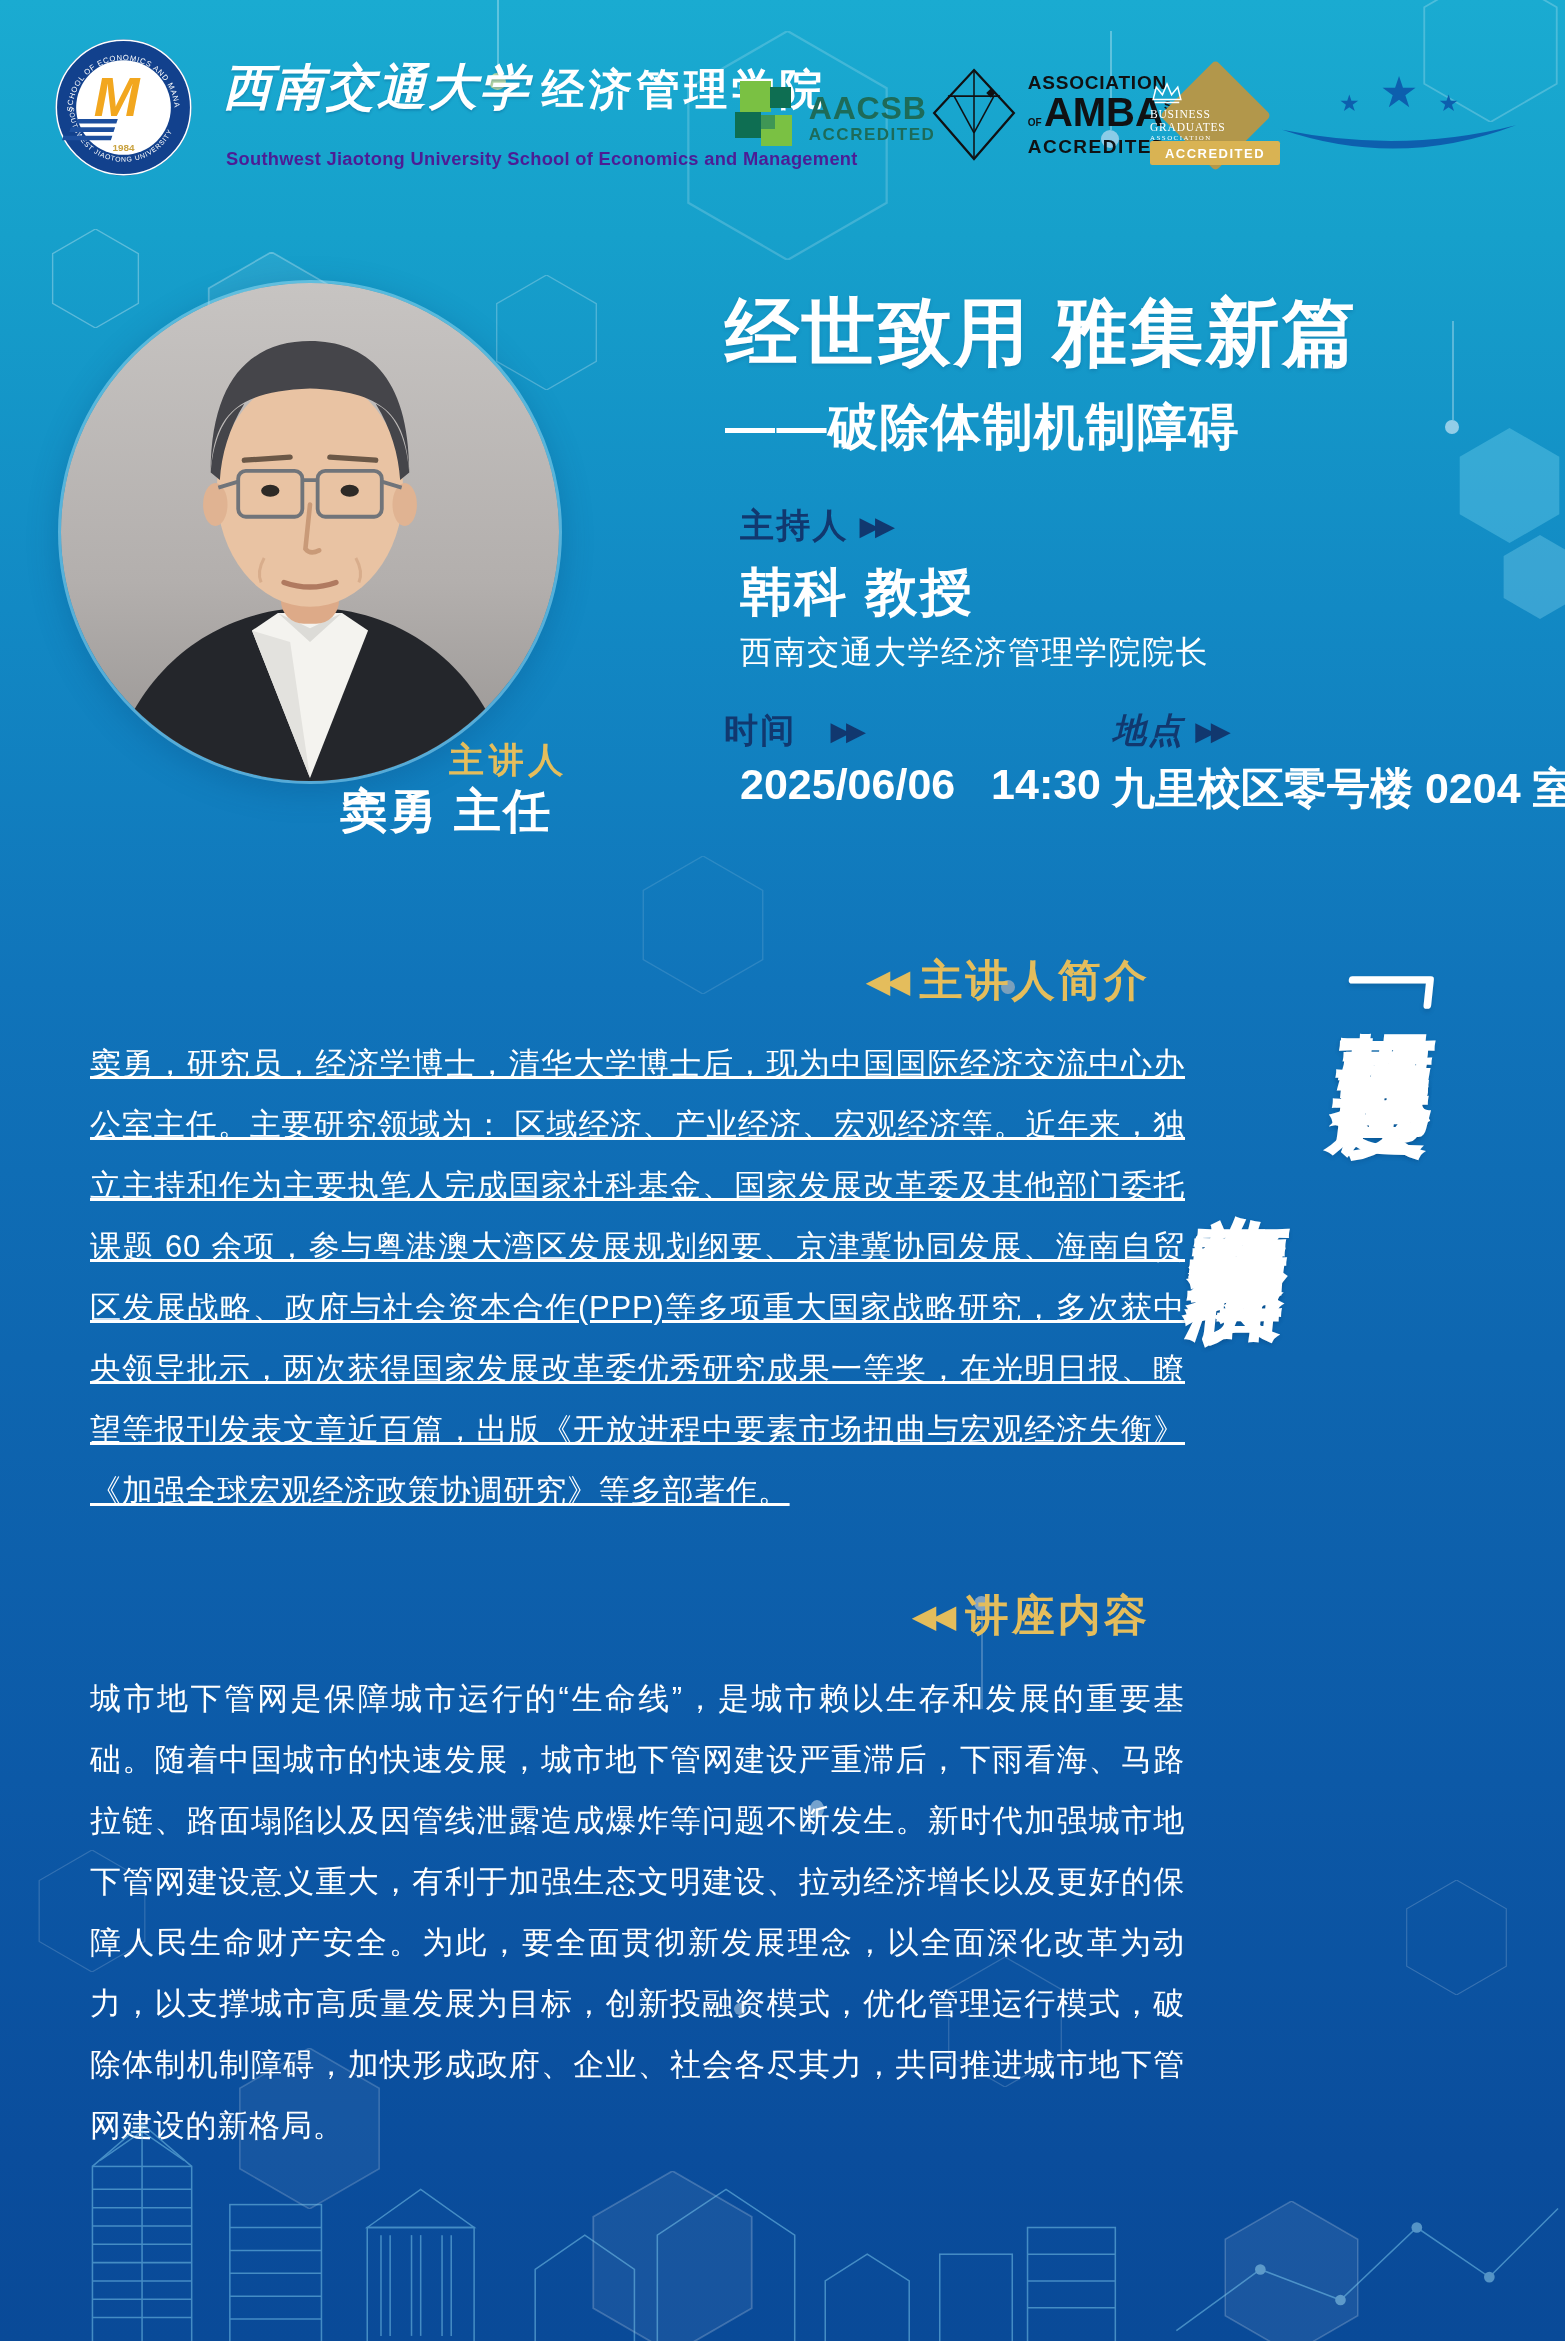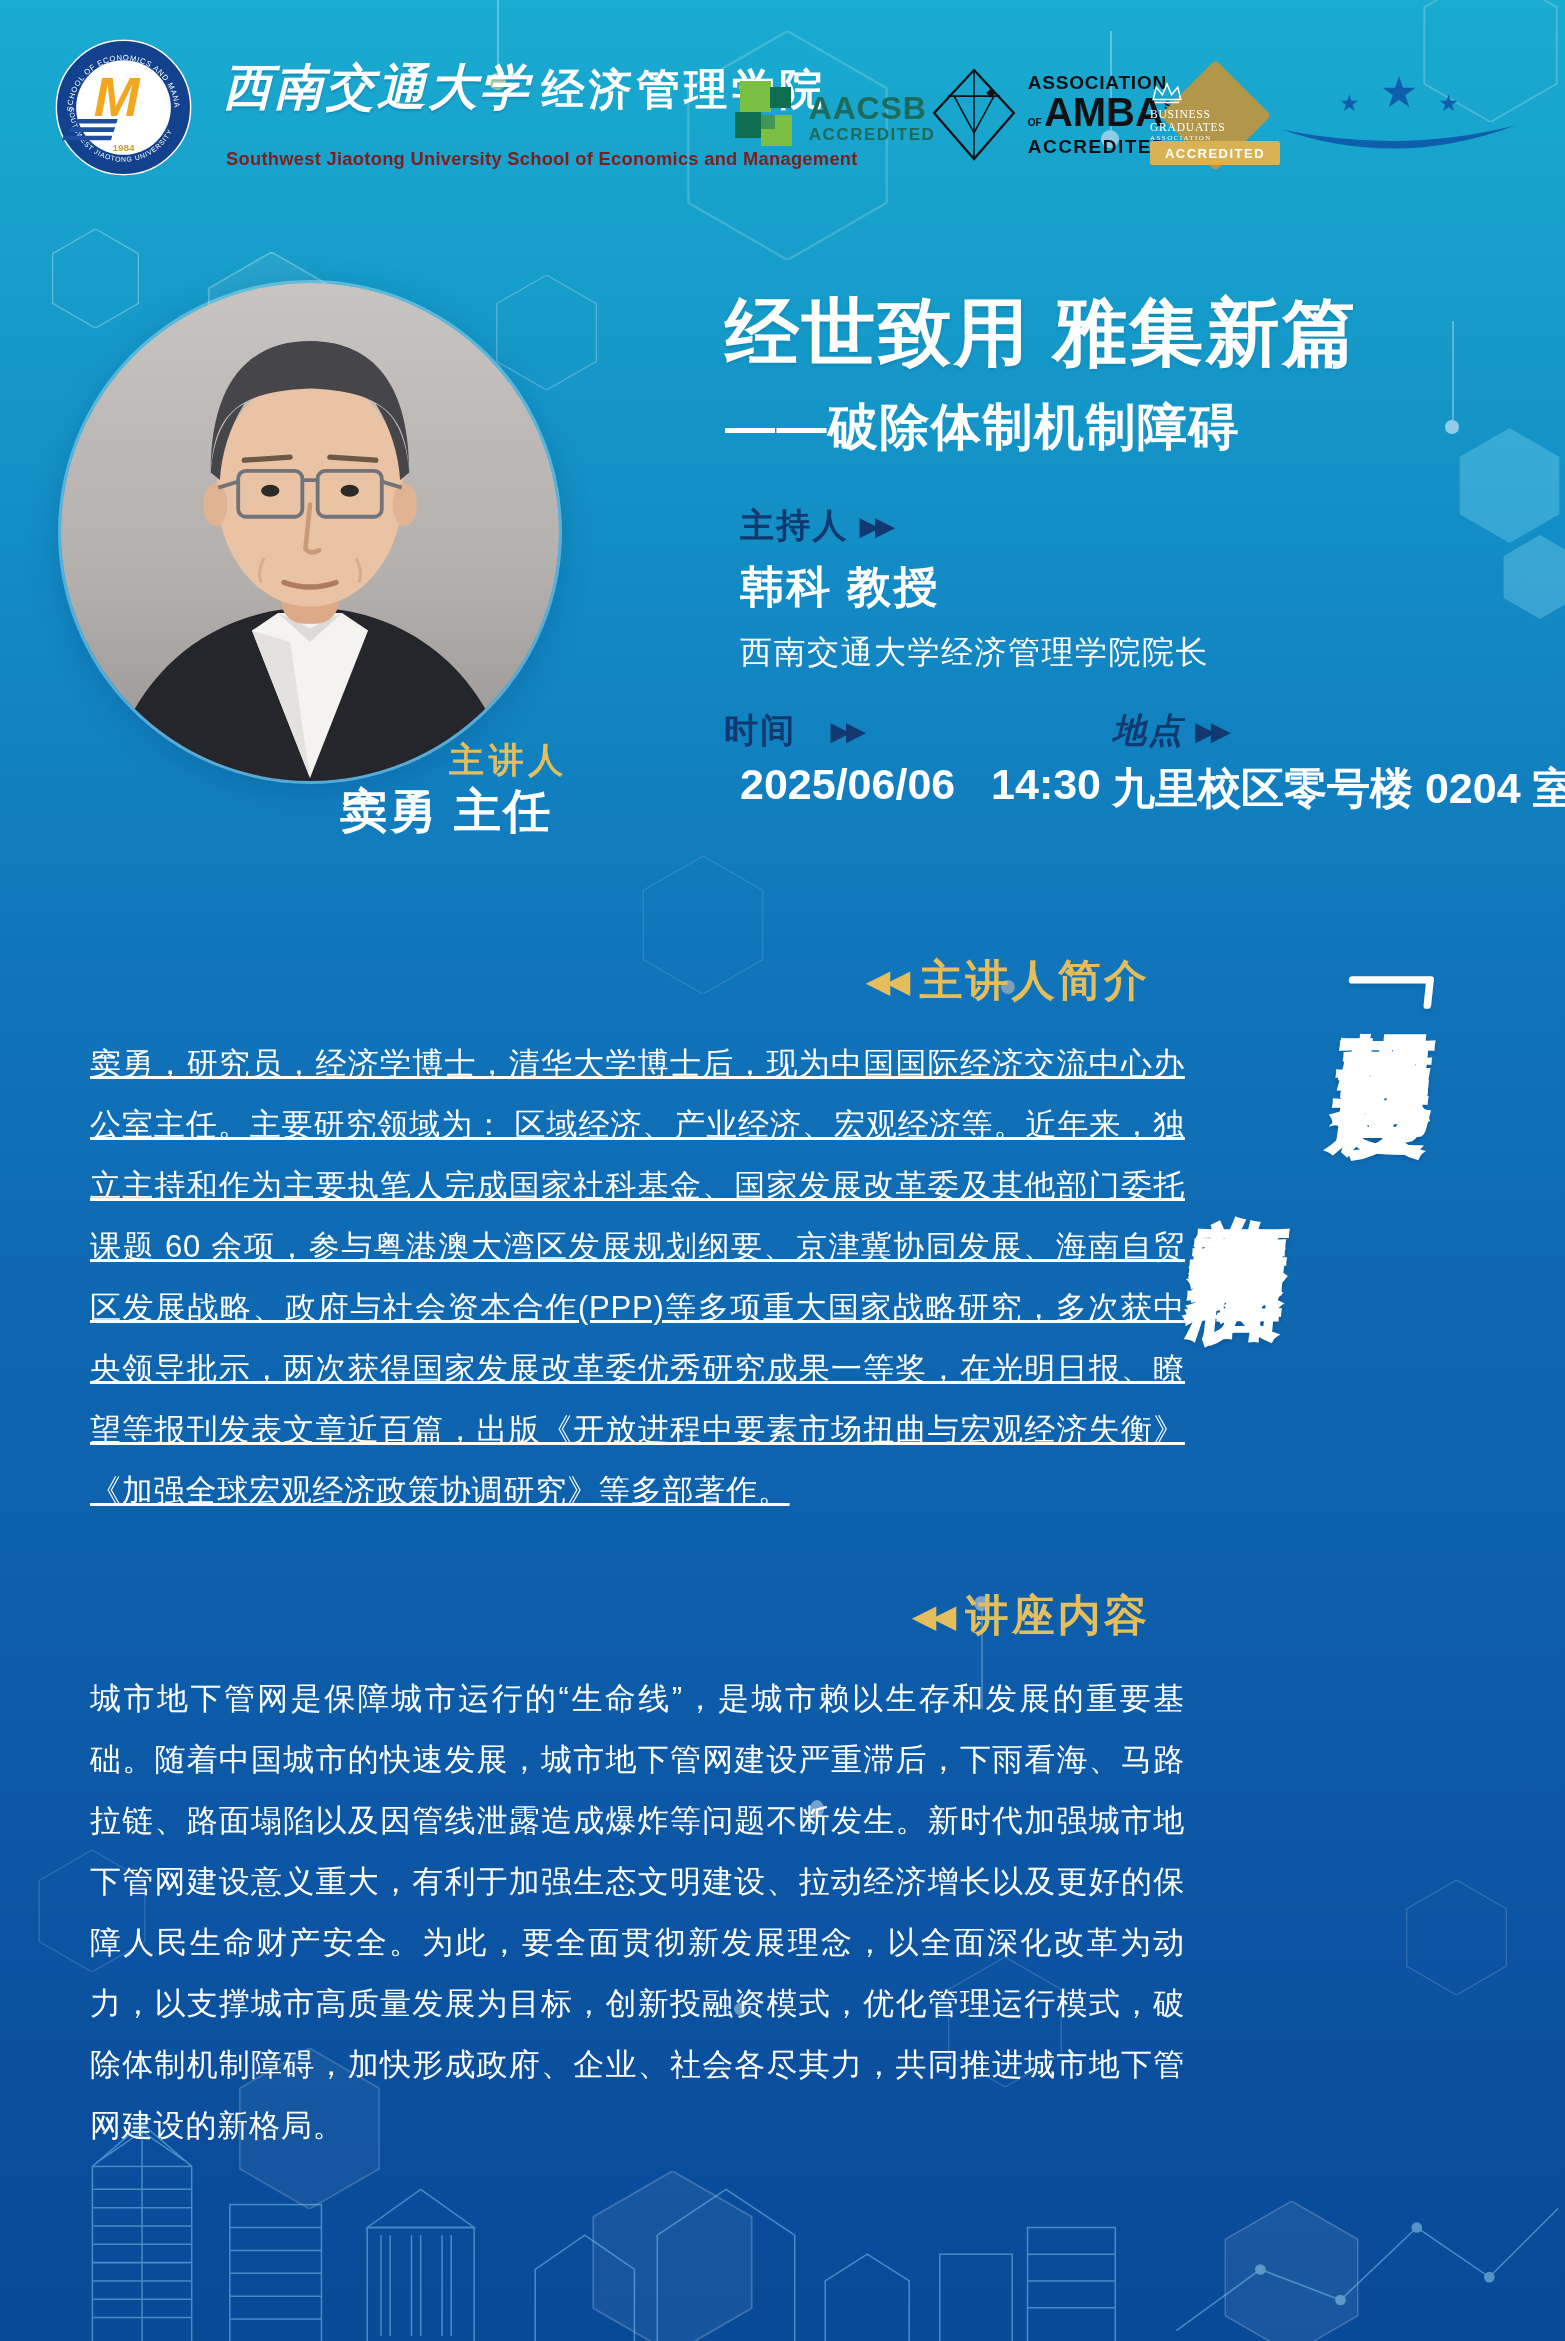--- a/index.html
+++ b/index.html
@@ -8,21 +8,21 @@
     font-family:"Liberation Sans","DejaVu Sans",sans-serif;
     background:linear-gradient(180deg,#1aabd1 0%,#16a0cb 10%,#1289c4 26%,#1074ba 42%,#0e66b0 58%,#0c59a7 76%,#0a4d9c 92%,#094a98 100%);
   }
   .abs{position:absolute;}
   .hex{position:absolute;pointer-events:none;}
   
   .logo{left:54px;top:38px;width:139px;height:139px;}
   .school-cn{left:223px;top:55px;color:#fff;white-space:nowrap;}
   .school-cn .script{font-size:49px;font-weight:700;font-style:italic;letter-spacing:2.3px;text-shadow:0 1.5px 2.3px rgba(0,60,110,.25);}
   .school-cn .dept{font-size:43px;font-weight:900;letter-spacing:4.6px;margin-left:10.7px;}
-  .school-en{left:226px;top:148px;color:#7f1d1d;font-size:18.3px;font-weight:600;letter-spacing:0.3px;}
+  .school-en{left:226px;top:148px;color:#4c1d95;font-size:18.3px;font-weight:600;letter-spacing:0.3px;}
   .badge{color:#fff;}
   .aacsb{left:735px;top:81px;display:flex;align-items:center;gap:13.8px;}
   .aacsb-icon{width:60px;height:73px;position:relative;}
   .aacsb-icon div{position:absolute;}
   .aacsb-text .t1{font-size:32px;font-weight:900;color:#1d6b59;letter-spacing:0.8px;line-height:34px;}
   .aacsb-text .t2{font-size:17px;font-weight:800;color:#1d6b59;letter-spacing:1.5px;}
   .amba{left:931px;top:67px;display:flex;align-items:center;gap:10.7px;color:#101113;}
   .amba-text{line-height:1;}
   .amba-text .a1{font-size:19px;font-weight:600;letter-spacing:0.8px;}
   .amba-text .a-row{display:flex;align-items:flex-end;}
@@ -43,21 +43,21 @@
   .forum-name{font-size:41px;font-weight:900;letter-spacing:3.1px;margin-top:4.6px;white-space:nowrap;}
   
   .photo-wrap{left:58px;top:280px;width:498px;height:498px;border-radius:50%;overflow:hidden;border:3.8px solid rgba(170,224,244,.45);box-shadow:0 7.6px 31px rgba(7,60,110,.25);}
   .speaker-label{left:394px;top:737px;width:229px;text-align:center;color:#e4bd5c;font-size:35px;font-weight:800;letter-spacing:4.6px;}
   .speaker-name{left:340px;top:780px;width:336px;text-align:left;color:#fff;font-size:47px;font-weight:900;letter-spacing:2.3px;white-space:nowrap;}
   .series-title{left:725px;top:284px;color:#fff;font-size:74px;font-weight:900;letter-spacing:2.3px;white-space:nowrap;text-shadow:0 2.3px 3.8px rgba(0,50,100,.18);}
   .series-subtitle{left:725px;top:394px;color:#fff;font-size:50px;font-weight:800;letter-spacing:1.5px;white-space:nowrap;}
   .label-row{display:flex;align-items:center;gap:10.7px;color:#11386f;font-size:34px;font-weight:800;letter-spacing:2.3px;}
   .label-row .arrows{font-size:26px;letter-spacing:-4.6px;}
   .host-label{left:740px;top:503px;}
-  .host-name{left:740px;top:558px;color:#fff;font-size:44px;font-weight:800;letter-spacing:2.3px;}
+  .host-name{left:740px;top:558px;color:#fff;font-size:52px;font-weight:800;letter-spacing:2.3px;}
   .host-title{left:740px;top:631px;color:#fff;font-size:32px;font-weight:500;letter-spacing:1.5px;}
   .time-label{left:724px;top:708px;gap:34px;}
   .time-value{left:740px;top:760px;color:#fff;font-size:43px;font-weight:800;white-space:pre;}
   .place-label{left:1112px;top:708px;font-style:italic;}
   .place-value{left:1112px;top:760px;color:#fff;font-size:43px;font-weight:800;white-space:nowrap;}
   
   .sec-heading{width:397px;display:flex;justify-content:flex-end;align-items:center;gap:13.8px;color:#e4bd5c;font-size:43px;font-weight:900;letter-spacing:3.1px;}
   .sec-heading .arrows{font-size:32px;letter-spacing:-4.6px;font-weight:700;}
   .bio-heading{left:753px;top:952px;}
   .lecture-heading{left:753px;top:1587px;}

